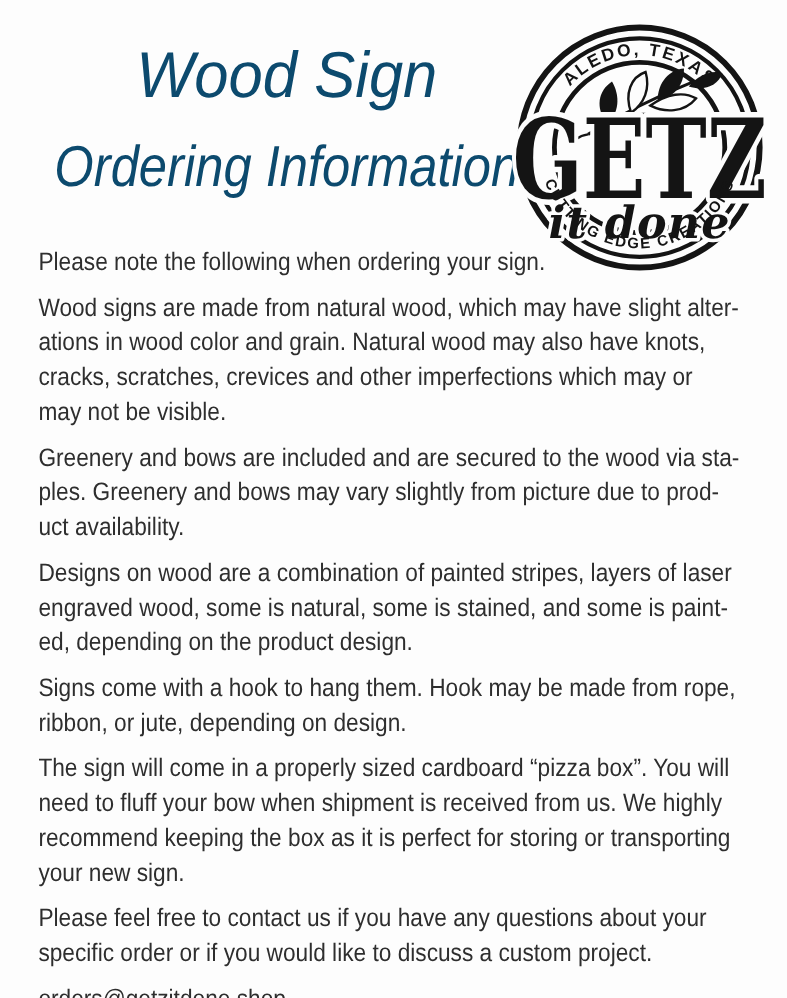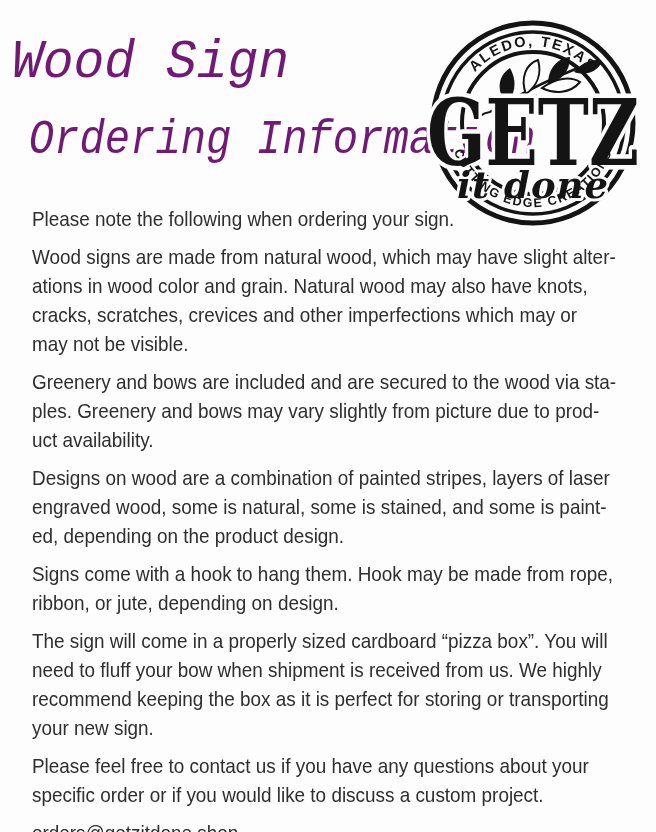--- a/index.html
+++ b/index.html
@@ -6,22 +6,23 @@
   .page{
     position:relative;
     width:656px;height:832px;
     background:#fdfdfd;
     overflow:hidden;
     font-family:"Liberation Sans","DejaVu Sans",sans-serif;
   }
   
   .title-block{
     position:absolute;top:24px;left:0;width:478px;
-    color:#701a75;
-    font-family:Liberation Mono, monospace;
+    text-align:center;
+    color:#0c4a6e;
+    font-family:Liberation Sans, sans-serif;
     font-style:italic;
   }
   .title-line1{
     font-size:54px;
     line-height:78px;
     transform:scaleX(0.95);
     transform-origin:center top;
   }
   .title-line2{
     font-size:48px;

